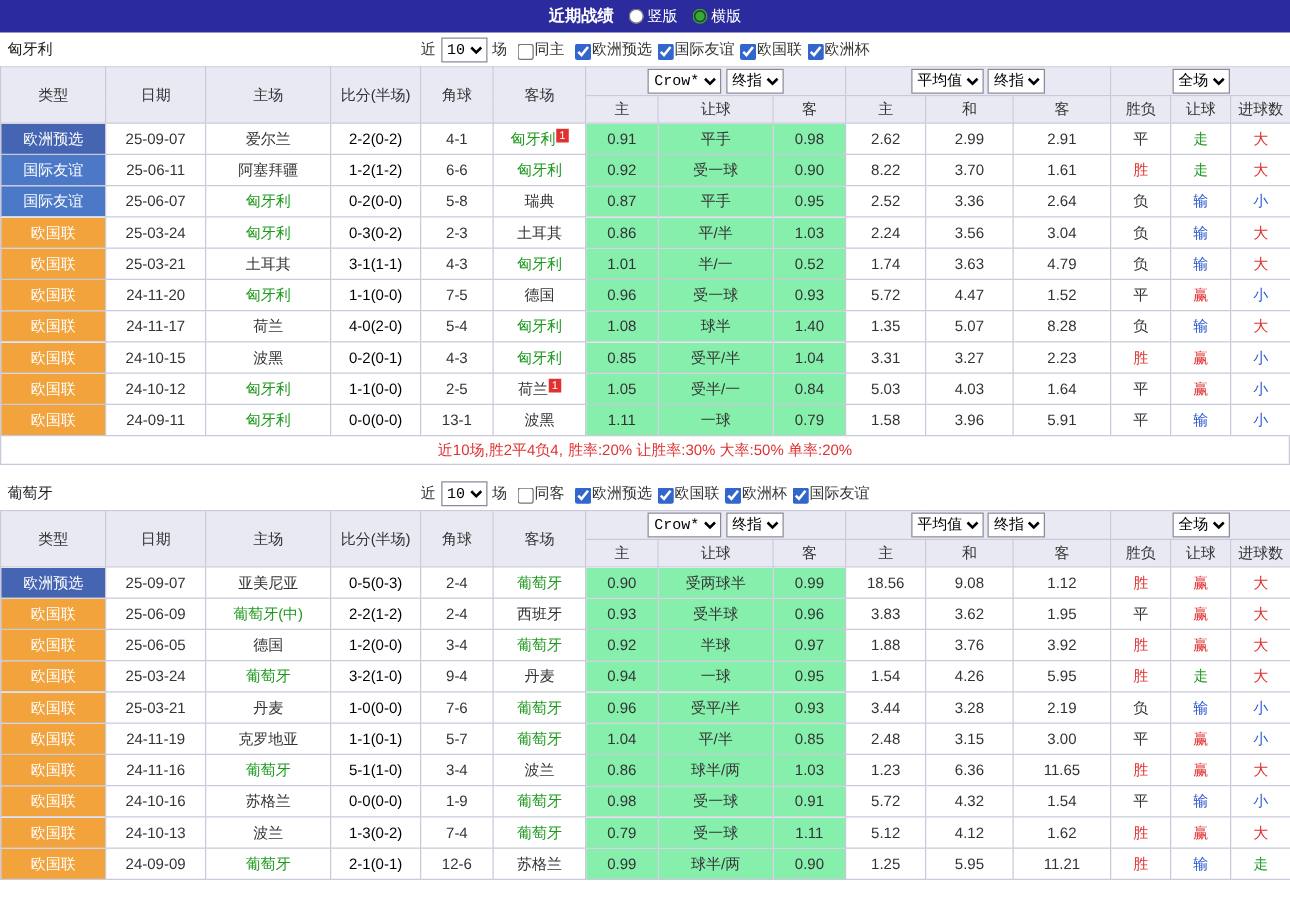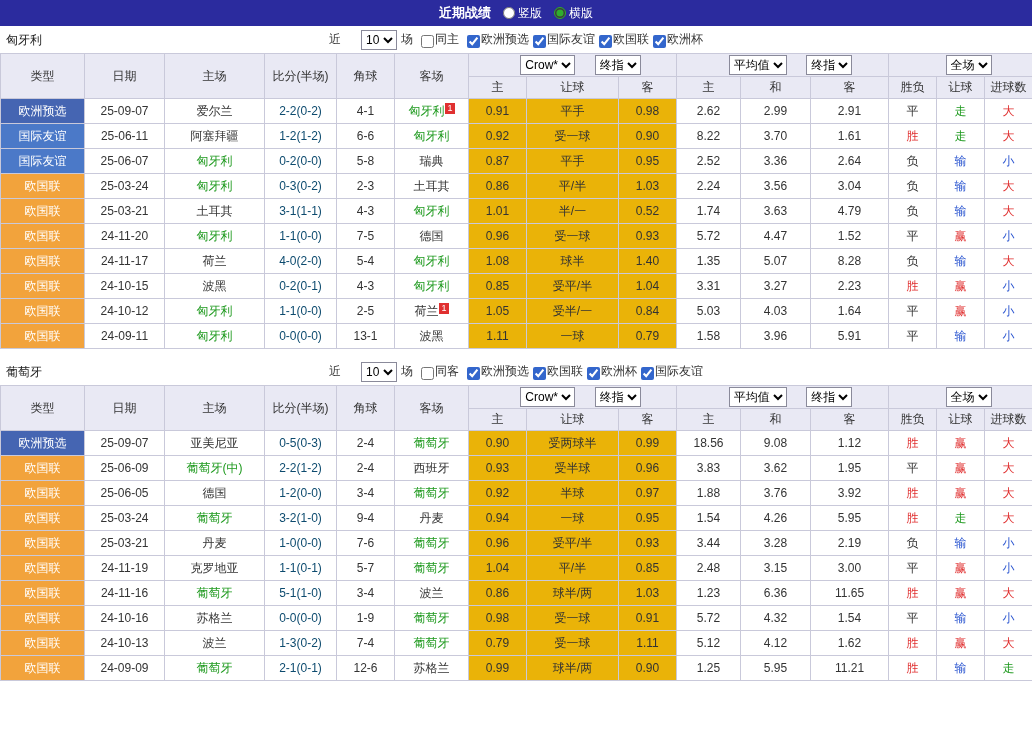--- a/index.html
+++ b/index.html
@@ -26,38 +26,37 @@
   .team-section { width:1032px; }
   .portugal { margin-top:9px; }
   .filter-row { position:relative; height:27px; display:flex; align-items:center; justify-content:center; }
   .team-label { position:absolute; left:6px; top:50%; transform:translateY(-50%); color:#222; }
   .filters { display:flex; align-items:center; gap:4px; }
   .filters .chk, .comps label { display:inline-flex; align-items:flex-end; gap:1px; margin-left:4px; cursor:pointer; }
   .comps { display:inline-flex; align-items:center; }
 
   .sel {
     height:20px; font-size:12px; border:1px solid #8a8a9a; background:#fff;
-    font-family:Liberation Sans, sans-serif;
-    margin-left:16px;
+    font-family:Liberation Mono, monospace;
   }
 
   
   table.results { width:1032px; border-collapse:collapse; table-layout:fixed; }
   .results th, .results td {
     border:1px solid #c9c9da; text-align:center; overflow:hidden; white-space:nowrap;
   }
   .results th { background:#e9e9f4; font-weight:normal; height:22px; padding:1px 0; }
   .results td { height:25px; padding:1px 2px; background:#fff; }
   td.c-league { color:#fff; }
-  td.c-odds { background:#eab308; }
+  td.c-odds { background:#86efac; }
   .t-red   { color:#e03030; }
   .t-blue  { color:#2a55d0; }
   .t-green { color:#1f9a1f; }
   .t-dark  { color:#333; }
-  .t-score { color:#0c4a6e; }
+  .t-score { color:#000000; }
   span.t-green { color:#1f9a1f; }
   sup.badge {
     display:inline-block; background:#e03030; color:#fff;
     font-size:9px; line-height:11px; padding:0 2px; margin-left:1px;
     vertical-align:top;
   }
 
   
   .summary {
     height:23px; display:flex; align-items:center; justify-content:center; gap:4px;
@@ -326,20 +325,24 @@
           <td class="c-odds">0.79</td>
           <td>1.58</td>
           <td>3.96</td>
           <td>5.91</td>
           <td class="t-dark">平</td>
           <td class="t-blue">输</td>
           <td class="t-blue">小</td>
         </tr>
       </tbody>
   </table>
+  <div class="summary">
+    <span>近10场,胜2平4负4,</span>
+    <span>胜率:20% 让胜率:30% 大率:50% 单率:20%</span>
+  </div>
 </section>
 
 <section class="team-section portugal">
   <div class="filter-row">
     <span class="team-label">葡萄牙</span>
     <div class="filters">
       <span>近</span>
       <select class="sel"><option>10</option></select>
       <span>场</span>
       <label class="chk">

